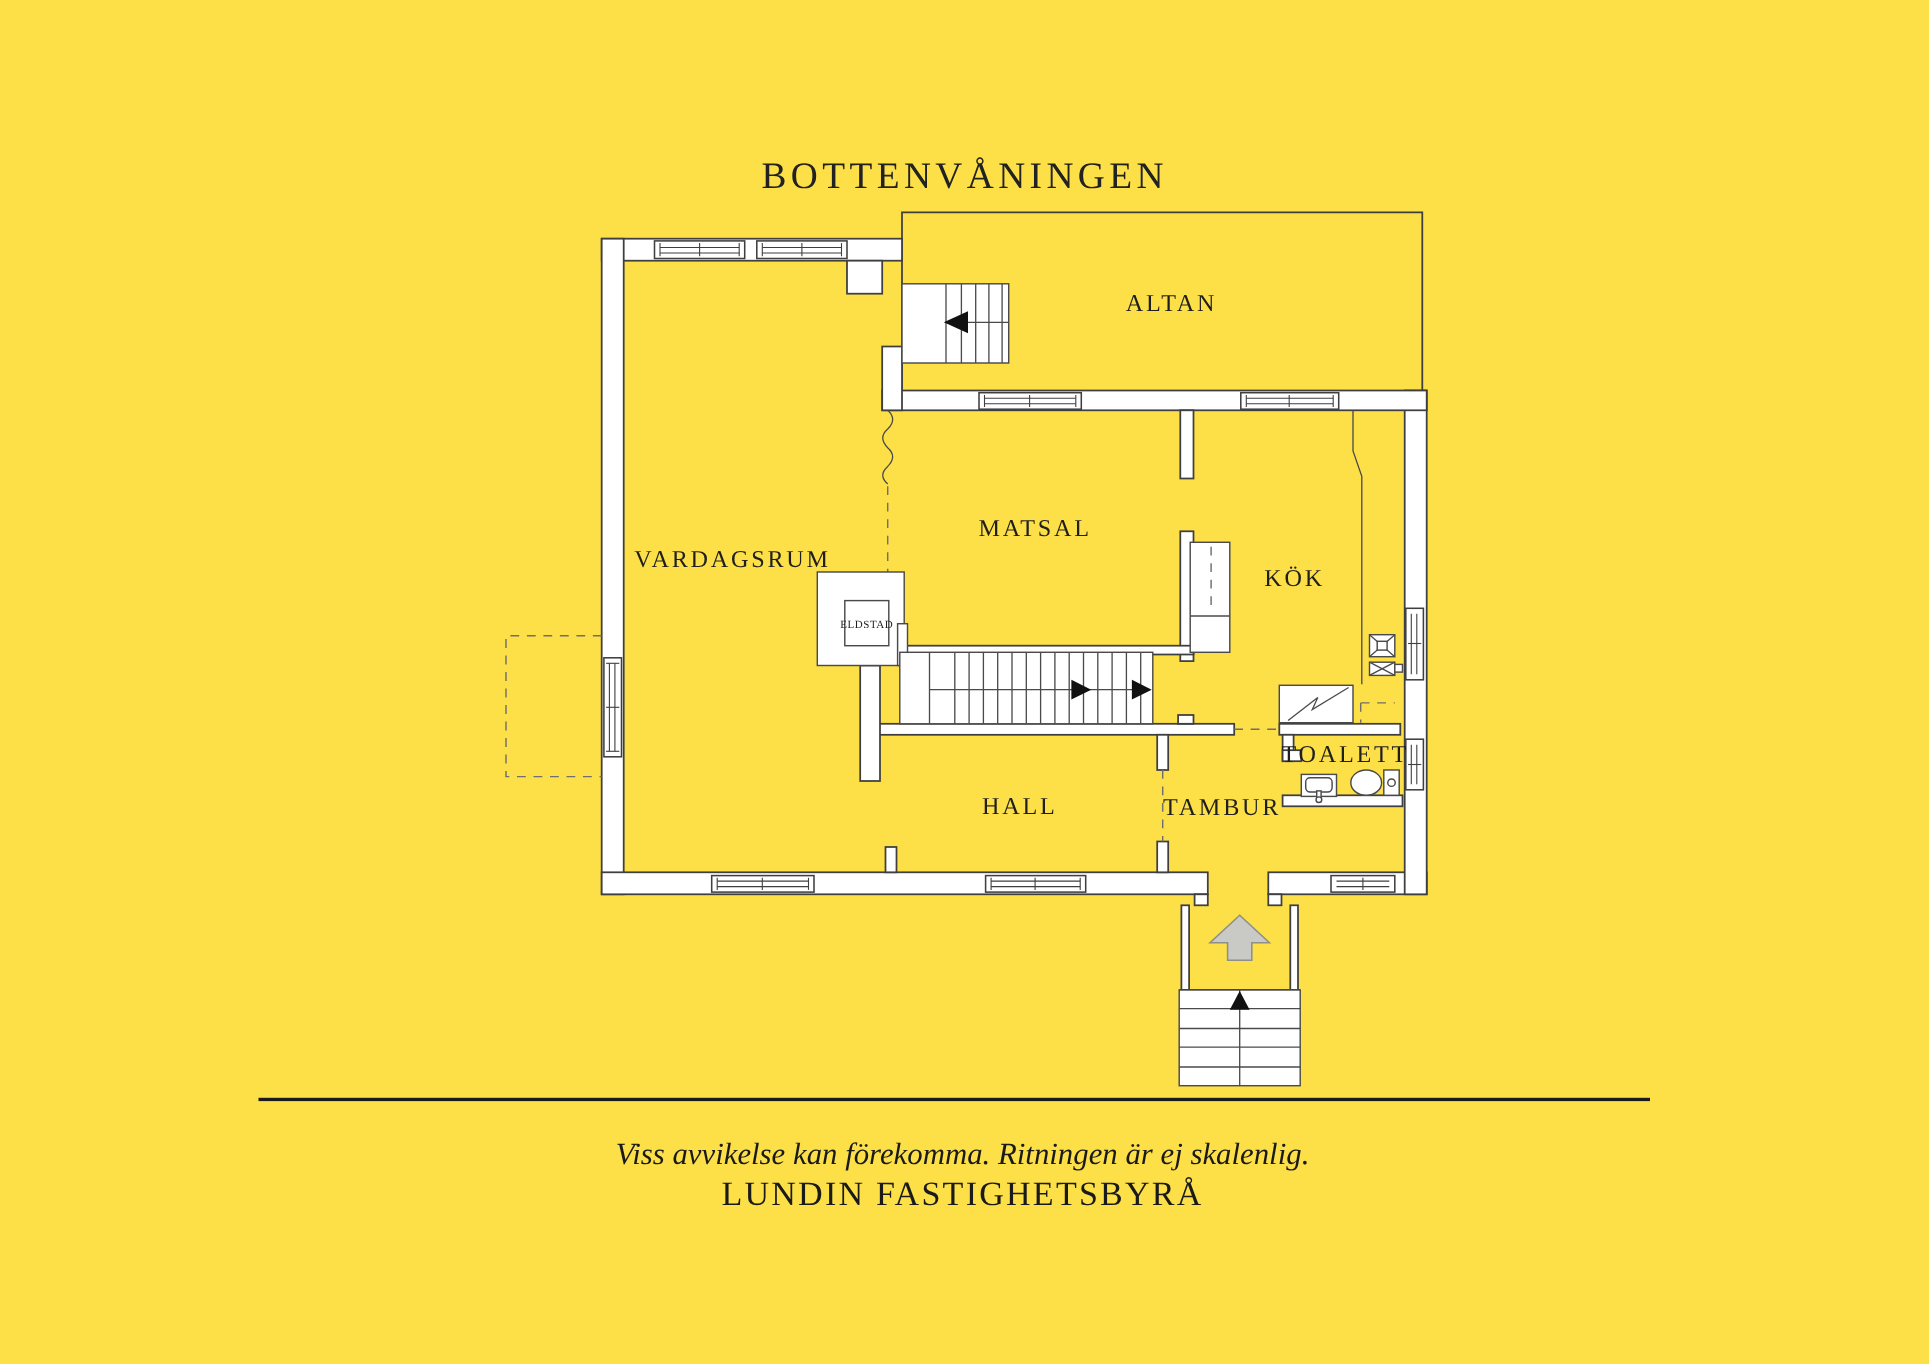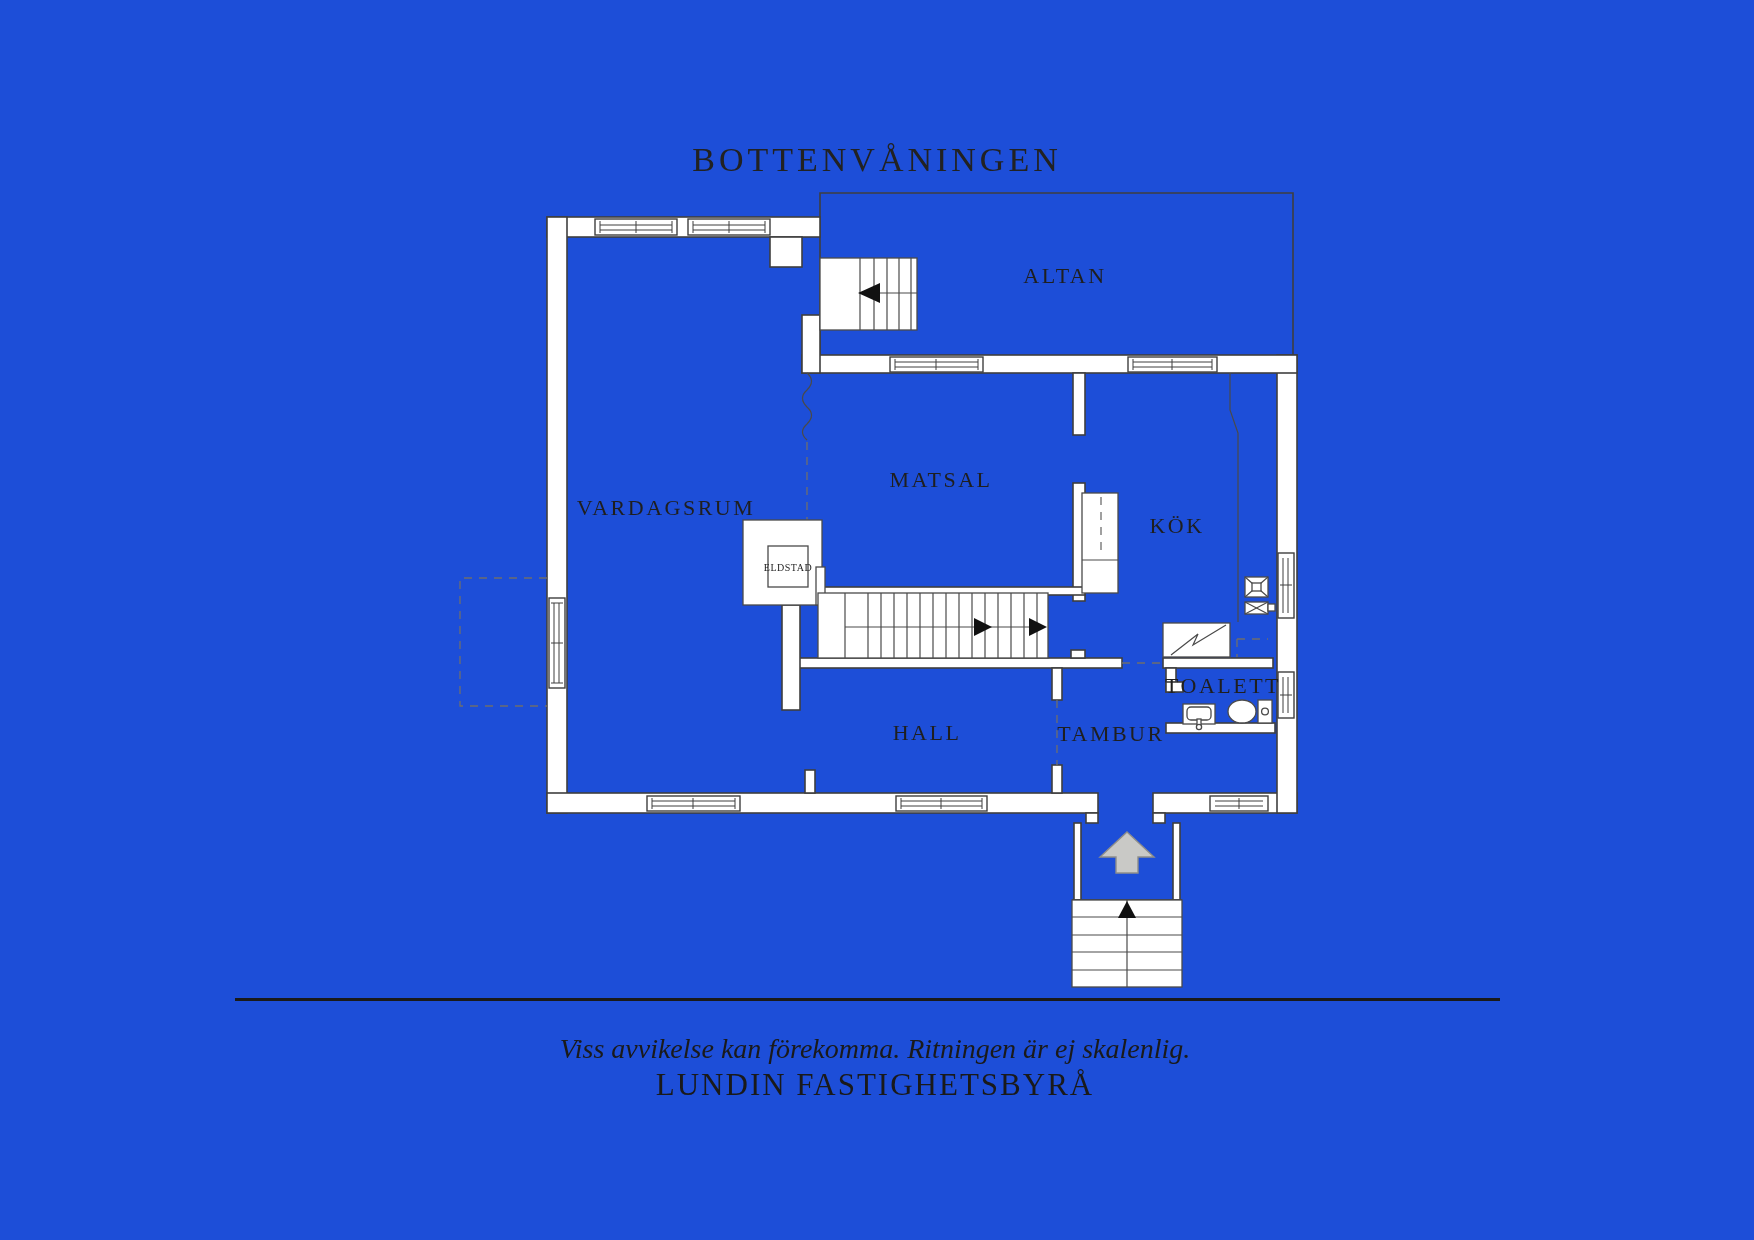--- a/index.html
+++ b/index.html
@@ -1,16 +1,16 @@
 <!DOCTYPE html>
 <html><head>
 <meta charset="utf-8">
 <style>
   html,body{margin:0;padding:0;background:#ffffff;}
-  .page{width:1754px;height:1240px;background:#1d4ed8;position:relative;font-family:"Liberation Serif",serif;}
+  .page{width:1754px;height:1240px;background:#fde047;position:relative;font-family:"Liberation Serif",serif;}
   svg{display:block;}
   .wall{fill:#ffffff;stroke:#3f3f3f;stroke-width:1.6;}
   .thin{fill:none;stroke:#3f3f3f;stroke-width:1.6;}
   .lite{fill:none;stroke:#4a4a4a;stroke-width:1.2;}
   .winr{fill:#ffffff;stroke:#3f3f3f;stroke-width:1.4;}
   .glass{stroke:#3f3f3f;stroke-width:1;}
   .dash{fill:none;stroke:#6e6e6e;stroke-width:1.3;stroke-dasharray:8 7;}
   .fix{fill:#ffffff;stroke:#4a4a4a;stroke-width:1.3;}
   .blk{fill:#111111;stroke:none;}
   .room-label{font-family:"Liberation Serif",serif;font-size:22px;letter-spacing:2.5px;fill:#1f1f1f;text-anchor:middle;}

